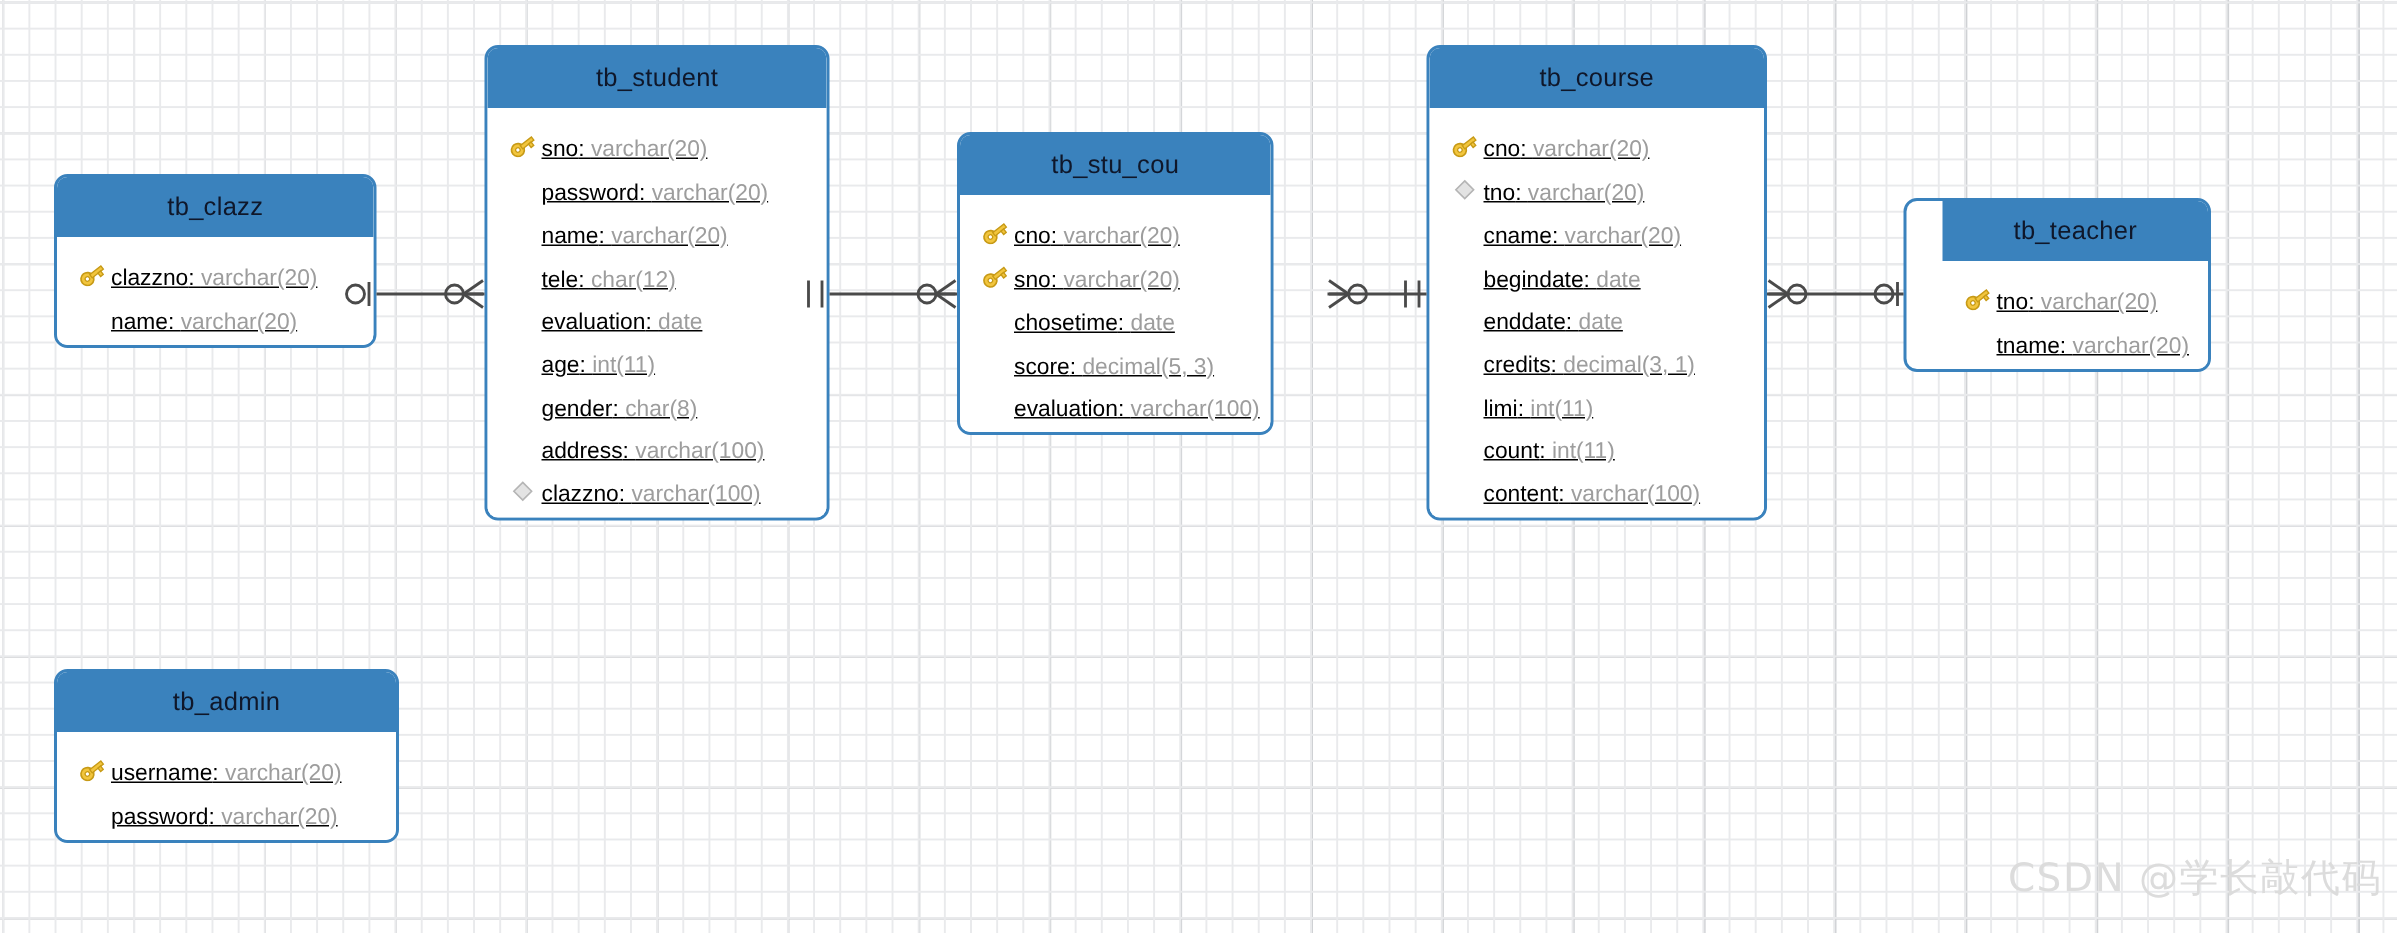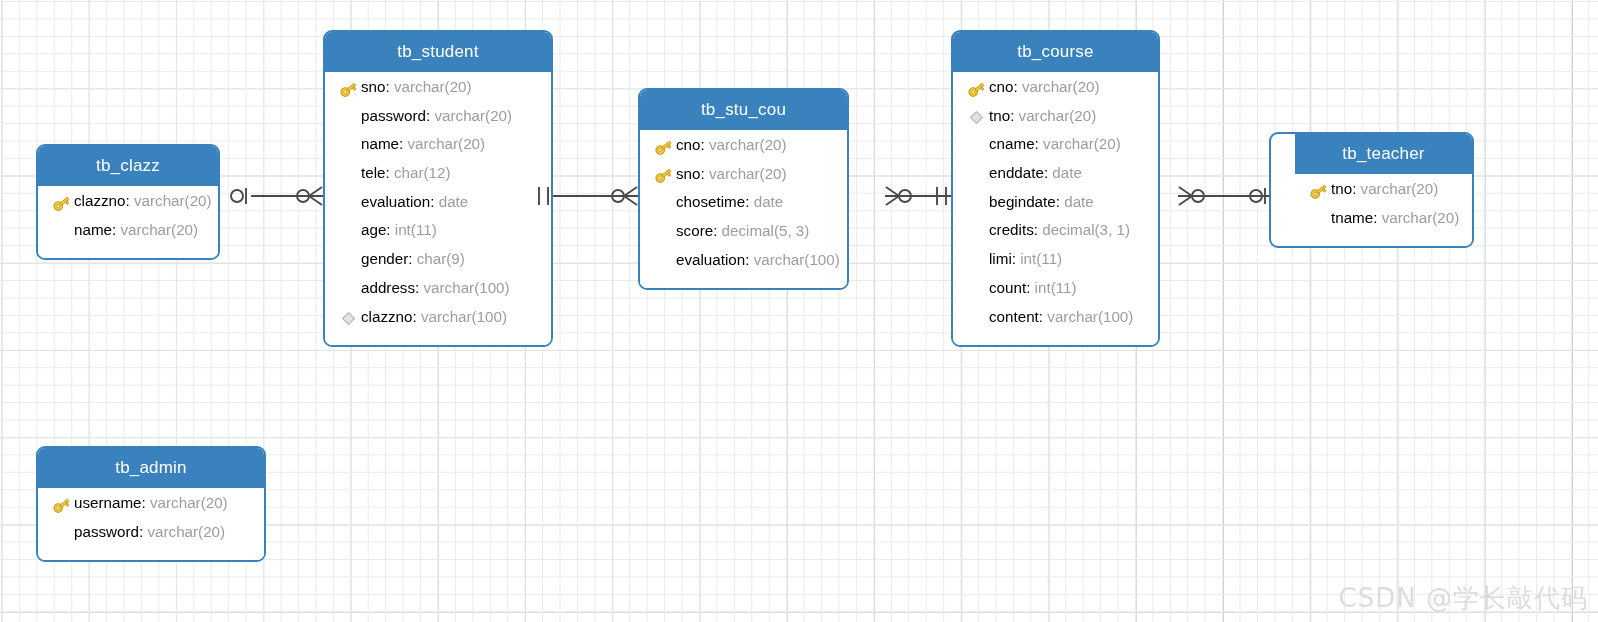--- a/index.html
+++ b/index.html
@@ -38,38 +38,39 @@
     position: absolute;
     box-sizing: border-box;
     background: #ffffff;
     border: 2px solid #3a82bd;
     border-radius: 9px;
     overflow: hidden;
     box-shadow: 0 0 0 0 rgba(0,0,0,0);
   }
   .entity-header {
     background: #3a82bd;
-    color: #ffffff;
+    color: #0f172a;
     font-size: 17px;
     line-height: 1;
     text-align: center;
     padding: 11px 6px 12px 6px;
     letter-spacing: 0.2px;
     white-space: nowrap;
   }
   .entity-body {
     padding: 7px 0 8px 0;
     background: #ffffff;
   }
   .field-row {
     display: flex;
-    align-items: flex-start;
+    align-items: flex-end;
     height: 28.7px;
     padding-left: 10px;
     white-space: nowrap;
+    text-decoration: underline;
   }
   .field-icon {
     width: 26px;
     min-width: 26px;
     height: 20px;
     display: flex;
     align-items: center;
     justify-content: center;
   }
   .field-icon svg { display: block; }
@@ -88,36 +89,36 @@
   .rel-svg path, .rel-svg line, .rel-svg circle {
     stroke: #4a4a4a;
     stroke-width: 1.9;
     fill: none;
   }
 
   
   .watermark {
     position: absolute;
     right: 10px;
-    bottom: 6px;
+    bottom: 19px;
     font-size: 26px;
     color: #dcdcdc;
     white-space: nowrap;
     font-family: "DejaVu Sans", sans-serif;
     letter-spacing: 1px;
     user-select: none;
   }
 </style>
 </head>
 <body>
 
 <div id="canvas">
 
   <div id="entities-layer">
-      <div class="entity" style="left: 36px; top: 144px; width: 184px;">
+      <div class="entity" style="left: 36px; top: 116px; width: 215px;">
         <div class="entity-header">tb_clazz</div>
         <div class="entity-body">
           <div class="field-row">
             <span class="field-icon">
               <svg width="19" height="15" viewBox="0 0 19 15">
                 <g transform="rotate(-38 9.5 7.5)">
                   <circle cx="5.4" cy="7.5" r="4.3" fill="#f2c53d" stroke="#c79a16" stroke-width="1.1"></circle>
                   <circle cx="5.4" cy="7.5" r="1.5" fill="#ffffff" stroke="#c79a16" stroke-width="0.8"></circle>
                   <rect x="8.4" y="6.2" width="9.4" height="2.7" fill="#f2c53d" stroke="#c79a16" stroke-width="0.9"></rect>
                   <rect x="13.4" y="8.7" width="2.2" height="2.9" fill="#f2c53d" stroke="#c79a16" stroke-width="0.9"></rect>
@@ -163,21 +164,21 @@
           <div class="field-row">
             <span class="field-icon"></span>
             <span class="field-text"><span>evaluation</span><span>: </span><span class="field-type">date</span></span>
           </div>
           <div class="field-row">
             <span class="field-icon"></span>
             <span class="field-text"><span>age</span><span>: </span><span class="field-type">int(11)</span></span>
           </div>
           <div class="field-row">
             <span class="field-icon"></span>
-            <span class="field-text"><span>gender</span><span>: </span><span class="field-type">char(9)</span></span>
+            <span class="field-text"><span>gender</span><span>: </span><span class="field-type">char(8)</span></span>
           </div>
           <div class="field-row">
             <span class="field-icon"></span>
             <span class="field-text"><span>address</span><span>: </span><span class="field-type">varchar(100)</span></span>
           </div>
           <div class="field-row">
             <span class="field-icon">
               <svg width="15" height="15" viewBox="0 0 15 15">
                 <polygon points="7.5,1.6 13.4,7.5 7.5,13.4 1.6,7.5" fill="#e3e3e3" stroke="#b5b5b5" stroke-width="1.1"></polygon>
               </svg>
@@ -222,21 +223,21 @@
           <div class="field-row">
             <span class="field-icon"></span>
             <span class="field-text"><span>score</span><span>: </span><span class="field-type">decimal(5, 3)</span></span>
           </div>
           <div class="field-row">
             <span class="field-icon"></span>
             <span class="field-text"><span>evaluation</span><span>: </span><span class="field-type">varchar(100)</span></span>
           </div>
         </div>
       </div>
-      <div class="entity" style="left: 951px; top: 30px; width: 209px;">
+      <div class="entity" style="left: 951px; top: 30px; width: 227px;">
         <div class="entity-header">tb_course</div>
         <div class="entity-body">
           <div class="field-row">
             <span class="field-icon">
               <svg width="19" height="15" viewBox="0 0 19 15">
                 <g transform="rotate(-38 9.5 7.5)">
                   <circle cx="5.4" cy="7.5" r="4.3" fill="#f2c53d" stroke="#c79a16" stroke-width="1.1"></circle>
                   <circle cx="5.4" cy="7.5" r="1.5" fill="#ffffff" stroke="#c79a16" stroke-width="0.8"></circle>
                   <rect x="8.4" y="6.2" width="9.4" height="2.7" fill="#f2c53d" stroke="#c79a16" stroke-width="0.9"></rect>
                   <rect x="13.4" y="8.7" width="2.2" height="2.9" fill="#f2c53d" stroke="#c79a16" stroke-width="0.9"></rect>
@@ -252,25 +253,25 @@
               </svg>
             </span>
             <span class="field-text"><span>tno</span><span>: </span><span class="field-type">varchar(20)</span></span>
           </div>
           <div class="field-row">
             <span class="field-icon"></span>
             <span class="field-text"><span>cname</span><span>: </span><span class="field-type">varchar(20)</span></span>
           </div>
           <div class="field-row">
             <span class="field-icon"></span>
+            <span class="field-text"><span>begindate</span><span>: </span><span class="field-type">date</span></span>
+          </div>
+          <div class="field-row">
+            <span class="field-icon"></span>
             <span class="field-text"><span>enddate</span><span>: </span><span class="field-type">date</span></span>
-          </div>
-          <div class="field-row">
-            <span class="field-icon"></span>
-            <span class="field-text"><span>begindate</span><span>: </span><span class="field-type">date</span></span>
           </div>
           <div class="field-row">
             <span class="field-icon"></span>
             <span class="field-text"><span>credits</span><span>: </span><span class="field-type">decimal(3, 1)</span></span>
           </div>
           <div class="field-row">
             <span class="field-icon"></span>
             <span class="field-text"><span>limi</span><span>: </span><span class="field-type">int(11)</span></span>
           </div>
           <div class="field-row">

